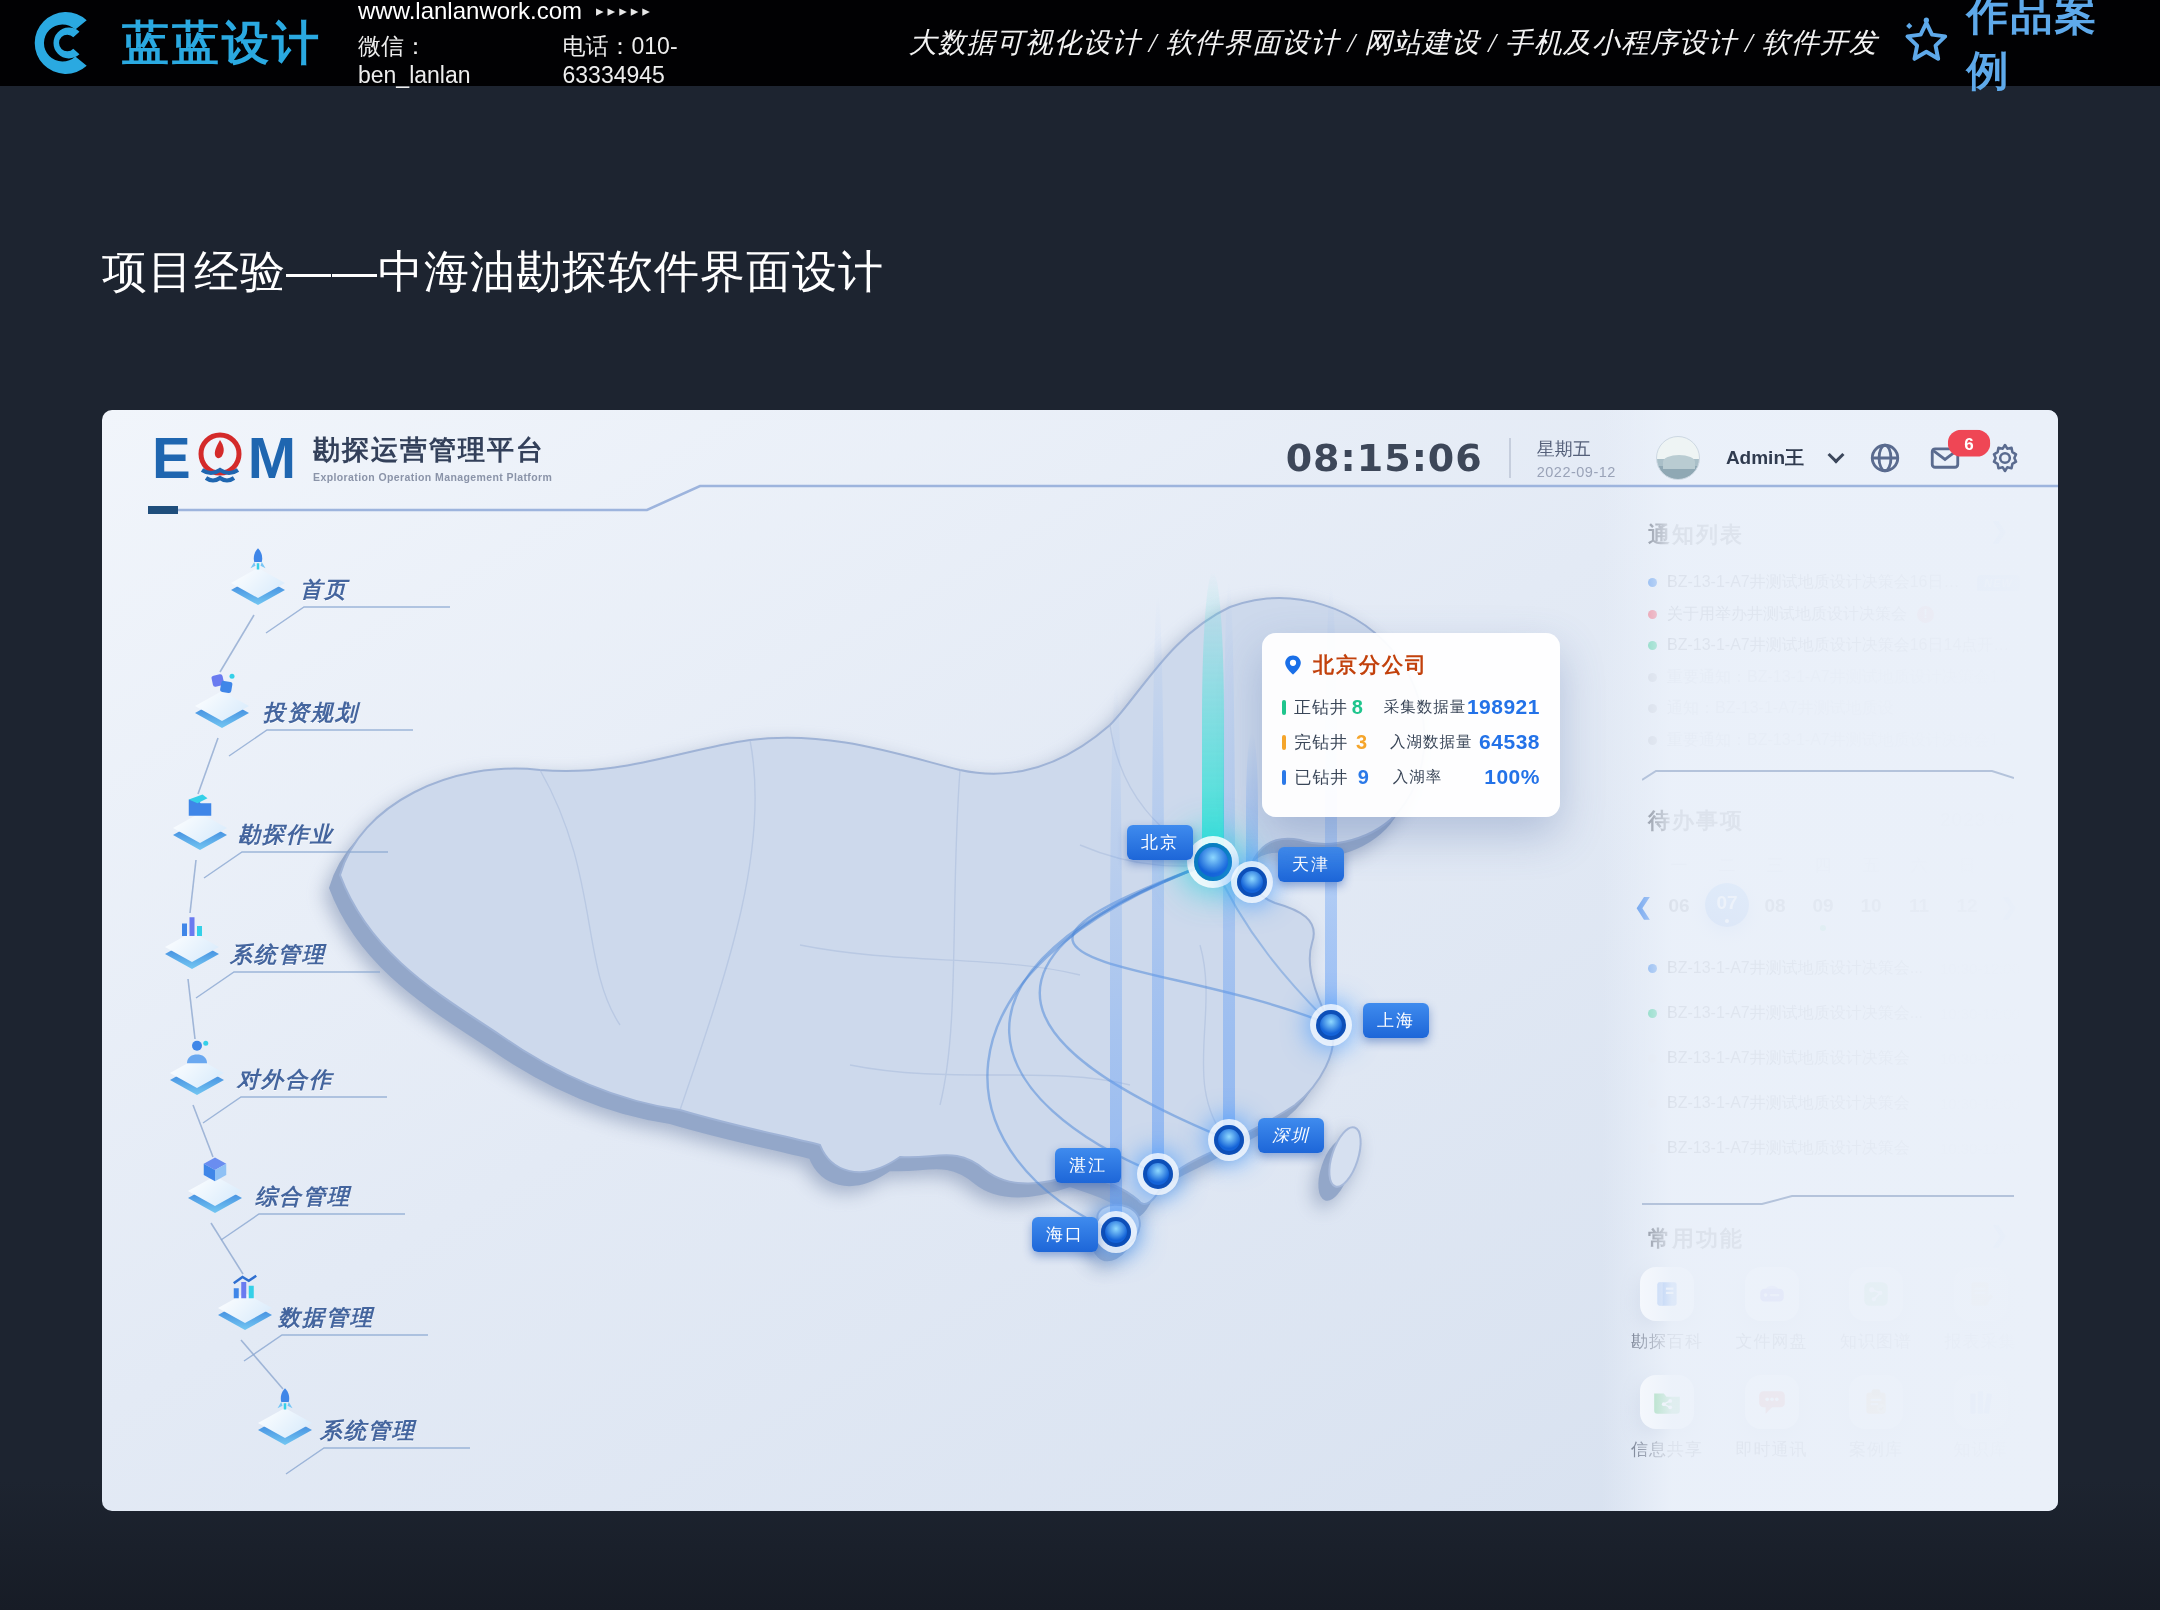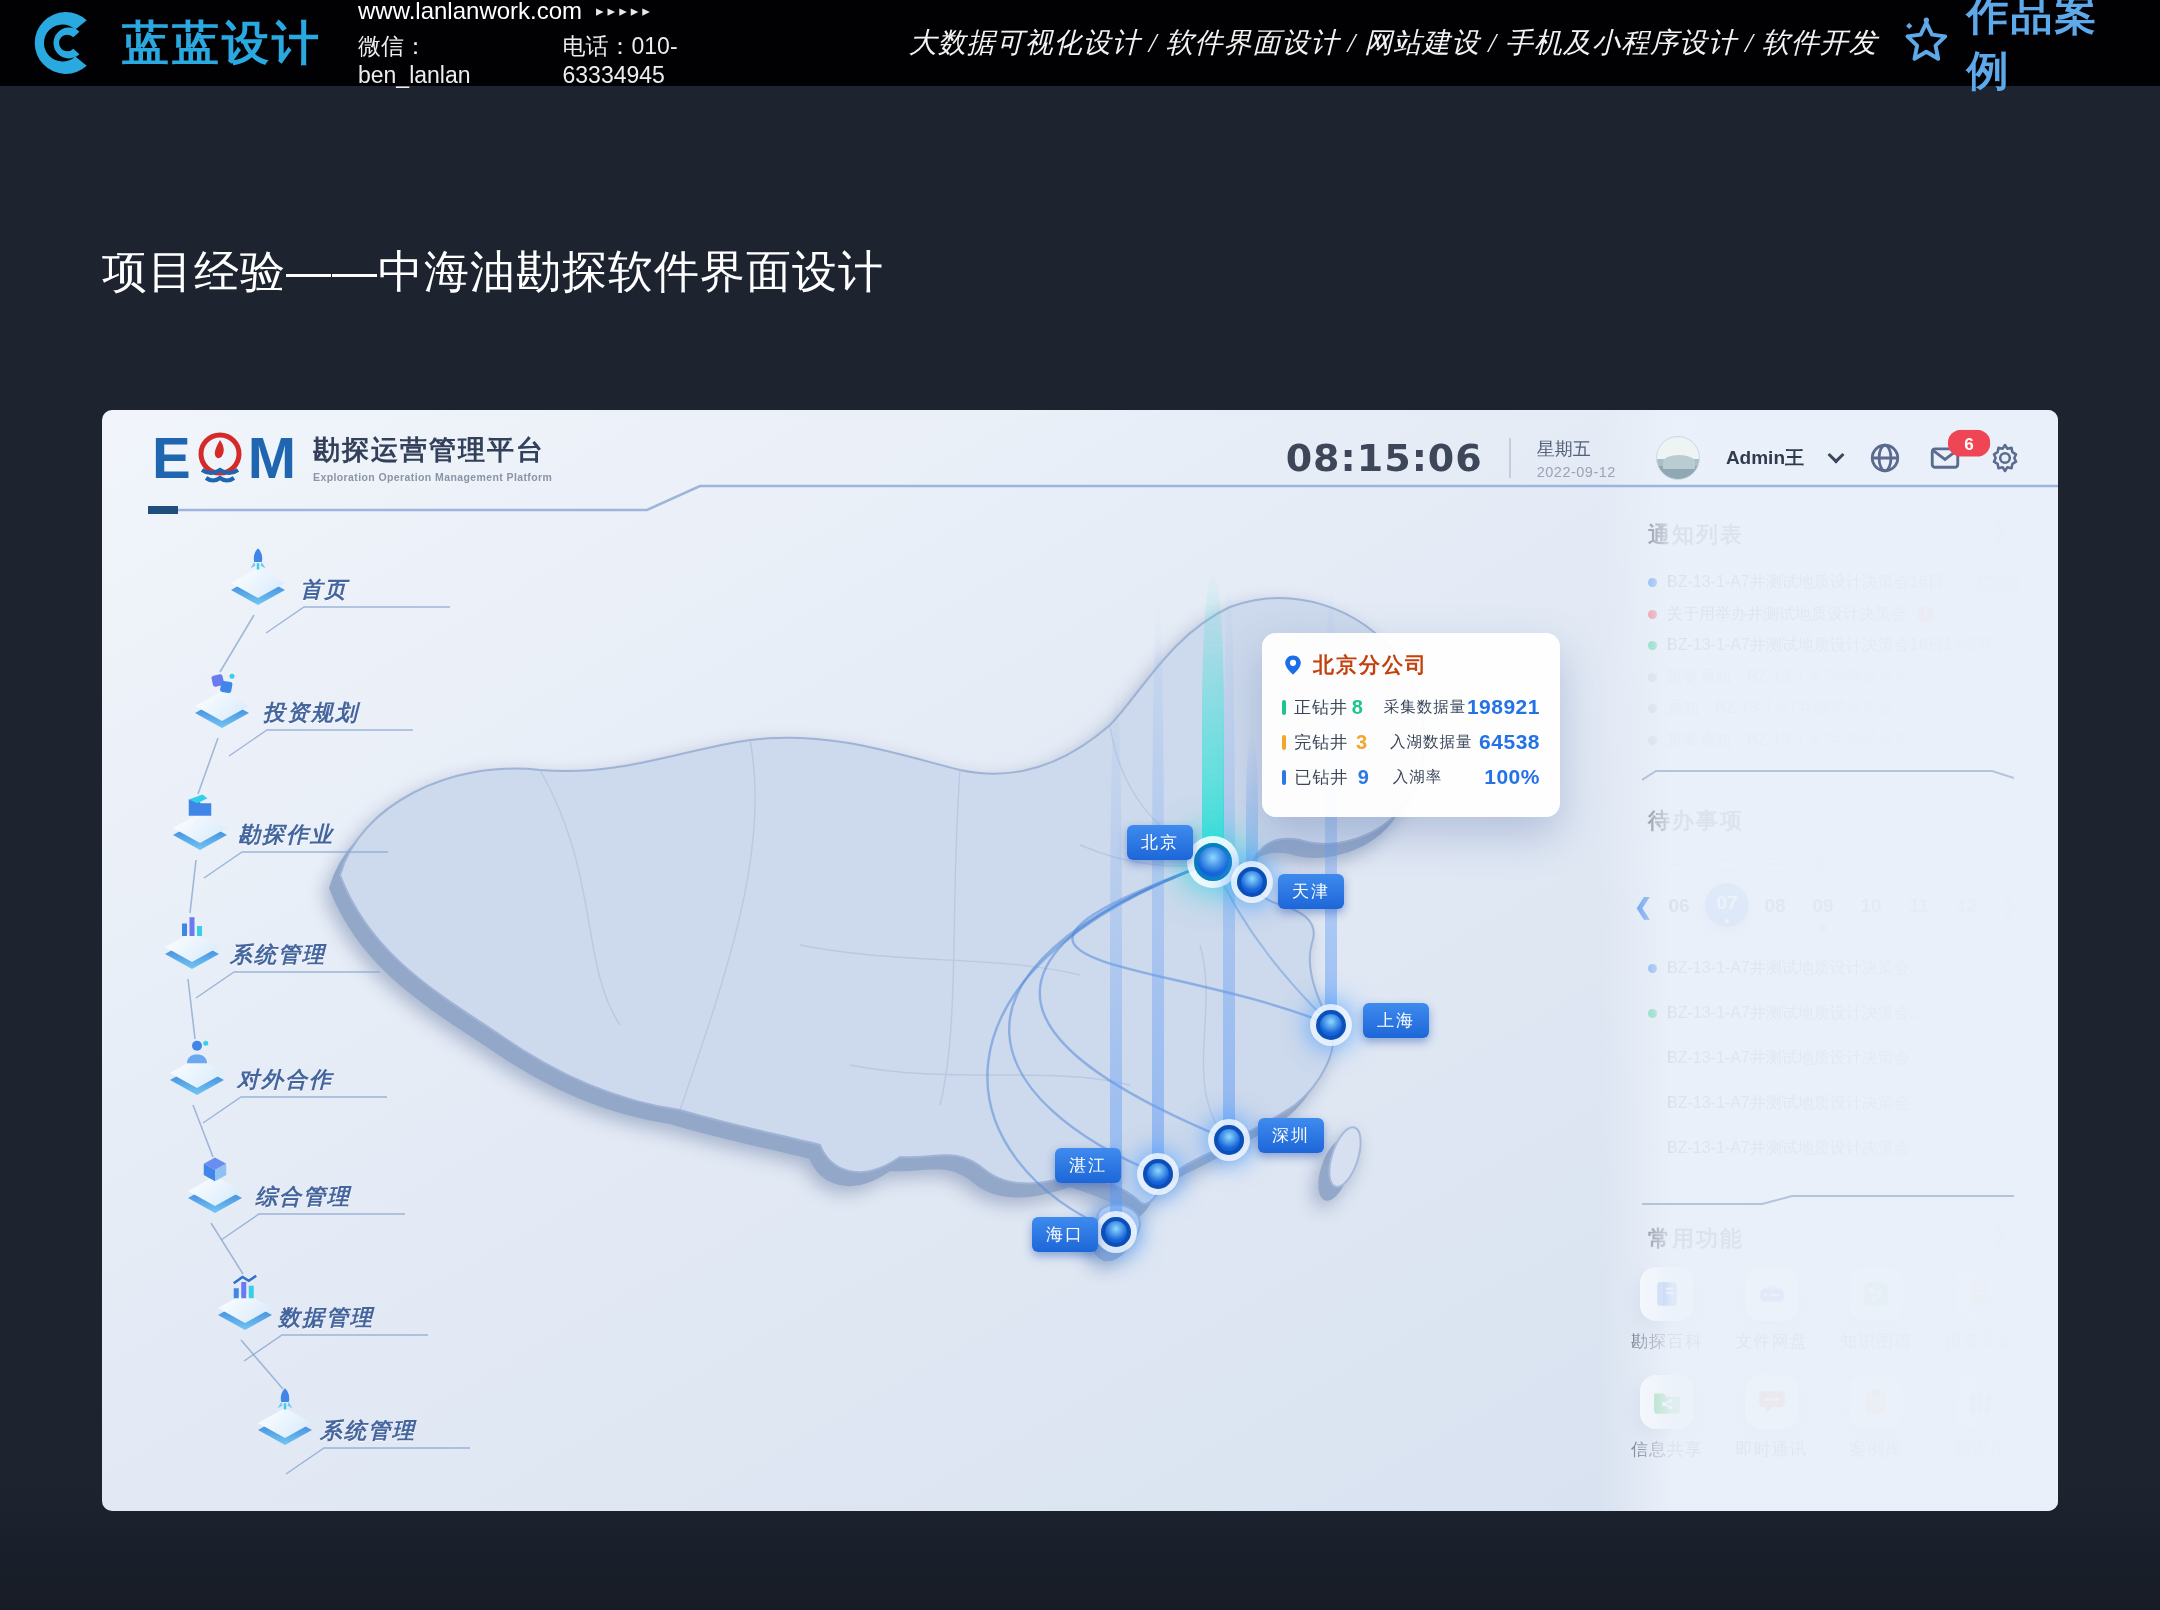--- a/index.html
+++ b/index.html
@@ -167,27 +167,27 @@
       <path d="M 1111,452 C 811,562 844,752 1014,822" fill="none" stroke="#4a86d8" stroke-width="2.4" opacity=".5"></path>
       <path d="M 1111,452 C 1141,522 1189,575 1229,615" fill="none" stroke="#4a86d8" stroke-width="2" opacity=".4"></path>
     </svg>
 
   <div id="map-layer">
       <div class="beam teal" style="left: 1100px; top: 162px; height: 290px;"></div>
       <div class="marker major" style="left: 1092px; top: 433px;"></div>
       <div class="city-label" style="left: 1008px; top: 415px; margin-left: 17px;">北京</div>
       <div class="beam blue" style="left: 1144px; top: 322px; height: 150px;"></div>
       <div class="marker" style="left: 1135px; top: 457px;"></div>
-      <div class="city-label" style="left: 1176px; top: 464px;">天津</div>
+      <div class="city-label" style="left: 1176px; top: 437px;">天津</div>
       <div class="beam blue" style="left: 1223px; top: 175px; height: 440px;"></div>
       <div class="marker" style="left: 1214px; top: 600px;"></div>
       <div class="city-label" style="left: 1261px; top: 593px;">上海</div>
       <div class="beam blue" style="left: 1121px; top: 170px; height: 560px;"></div>
       <div class="marker" style="left: 1112px; top: 715px;"></div>
-      <div class="city-label" style="left: 1156px; top: 708px;">深圳</div>
+      <div class="city-label" style="left: 1156px; top: 708px; font-style: italic;">深圳</div>
       <div class="beam blue" style="left: 1050px; top: 184px; height: 580px;"></div>
       <div class="marker" style="left: 1041px; top: 749px;"></div>
       <div class="city-label" style="left: 953px; top: 738px;">湛江</div>
       <div class="beam blue" style="left: 1008px; top: 272px; height: 550px;"></div>
       <div class="marker" style="left: 999px; top: 807px;"></div>
       <div class="city-label" style="left: 930px; top: 807px;">海口</div>
     </div>
 
   <div class="app-logo">
     <div class="ecm">

